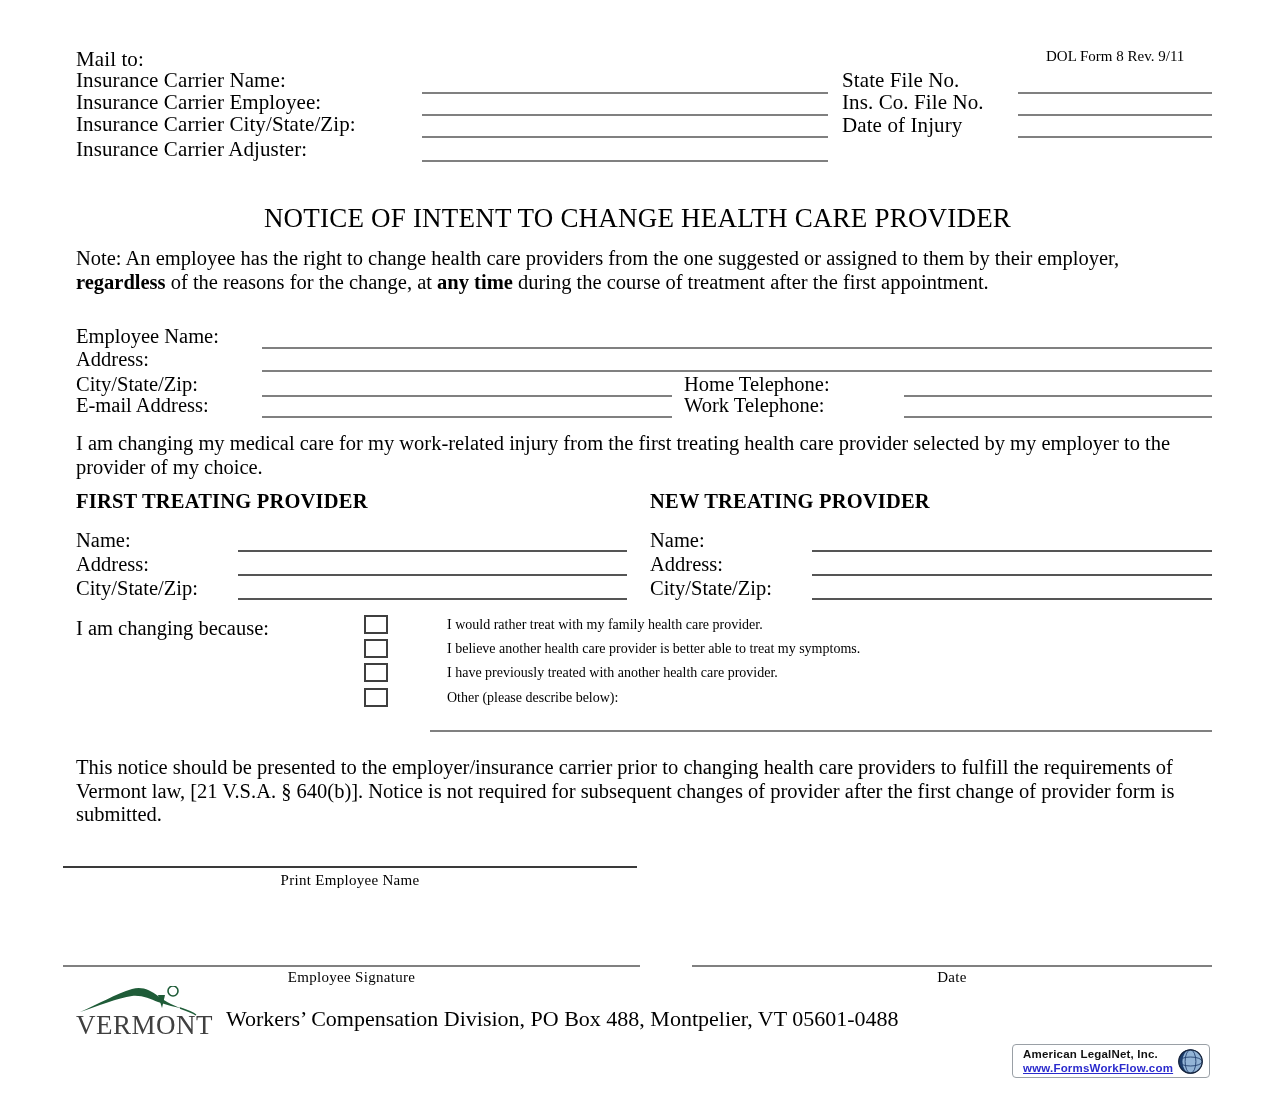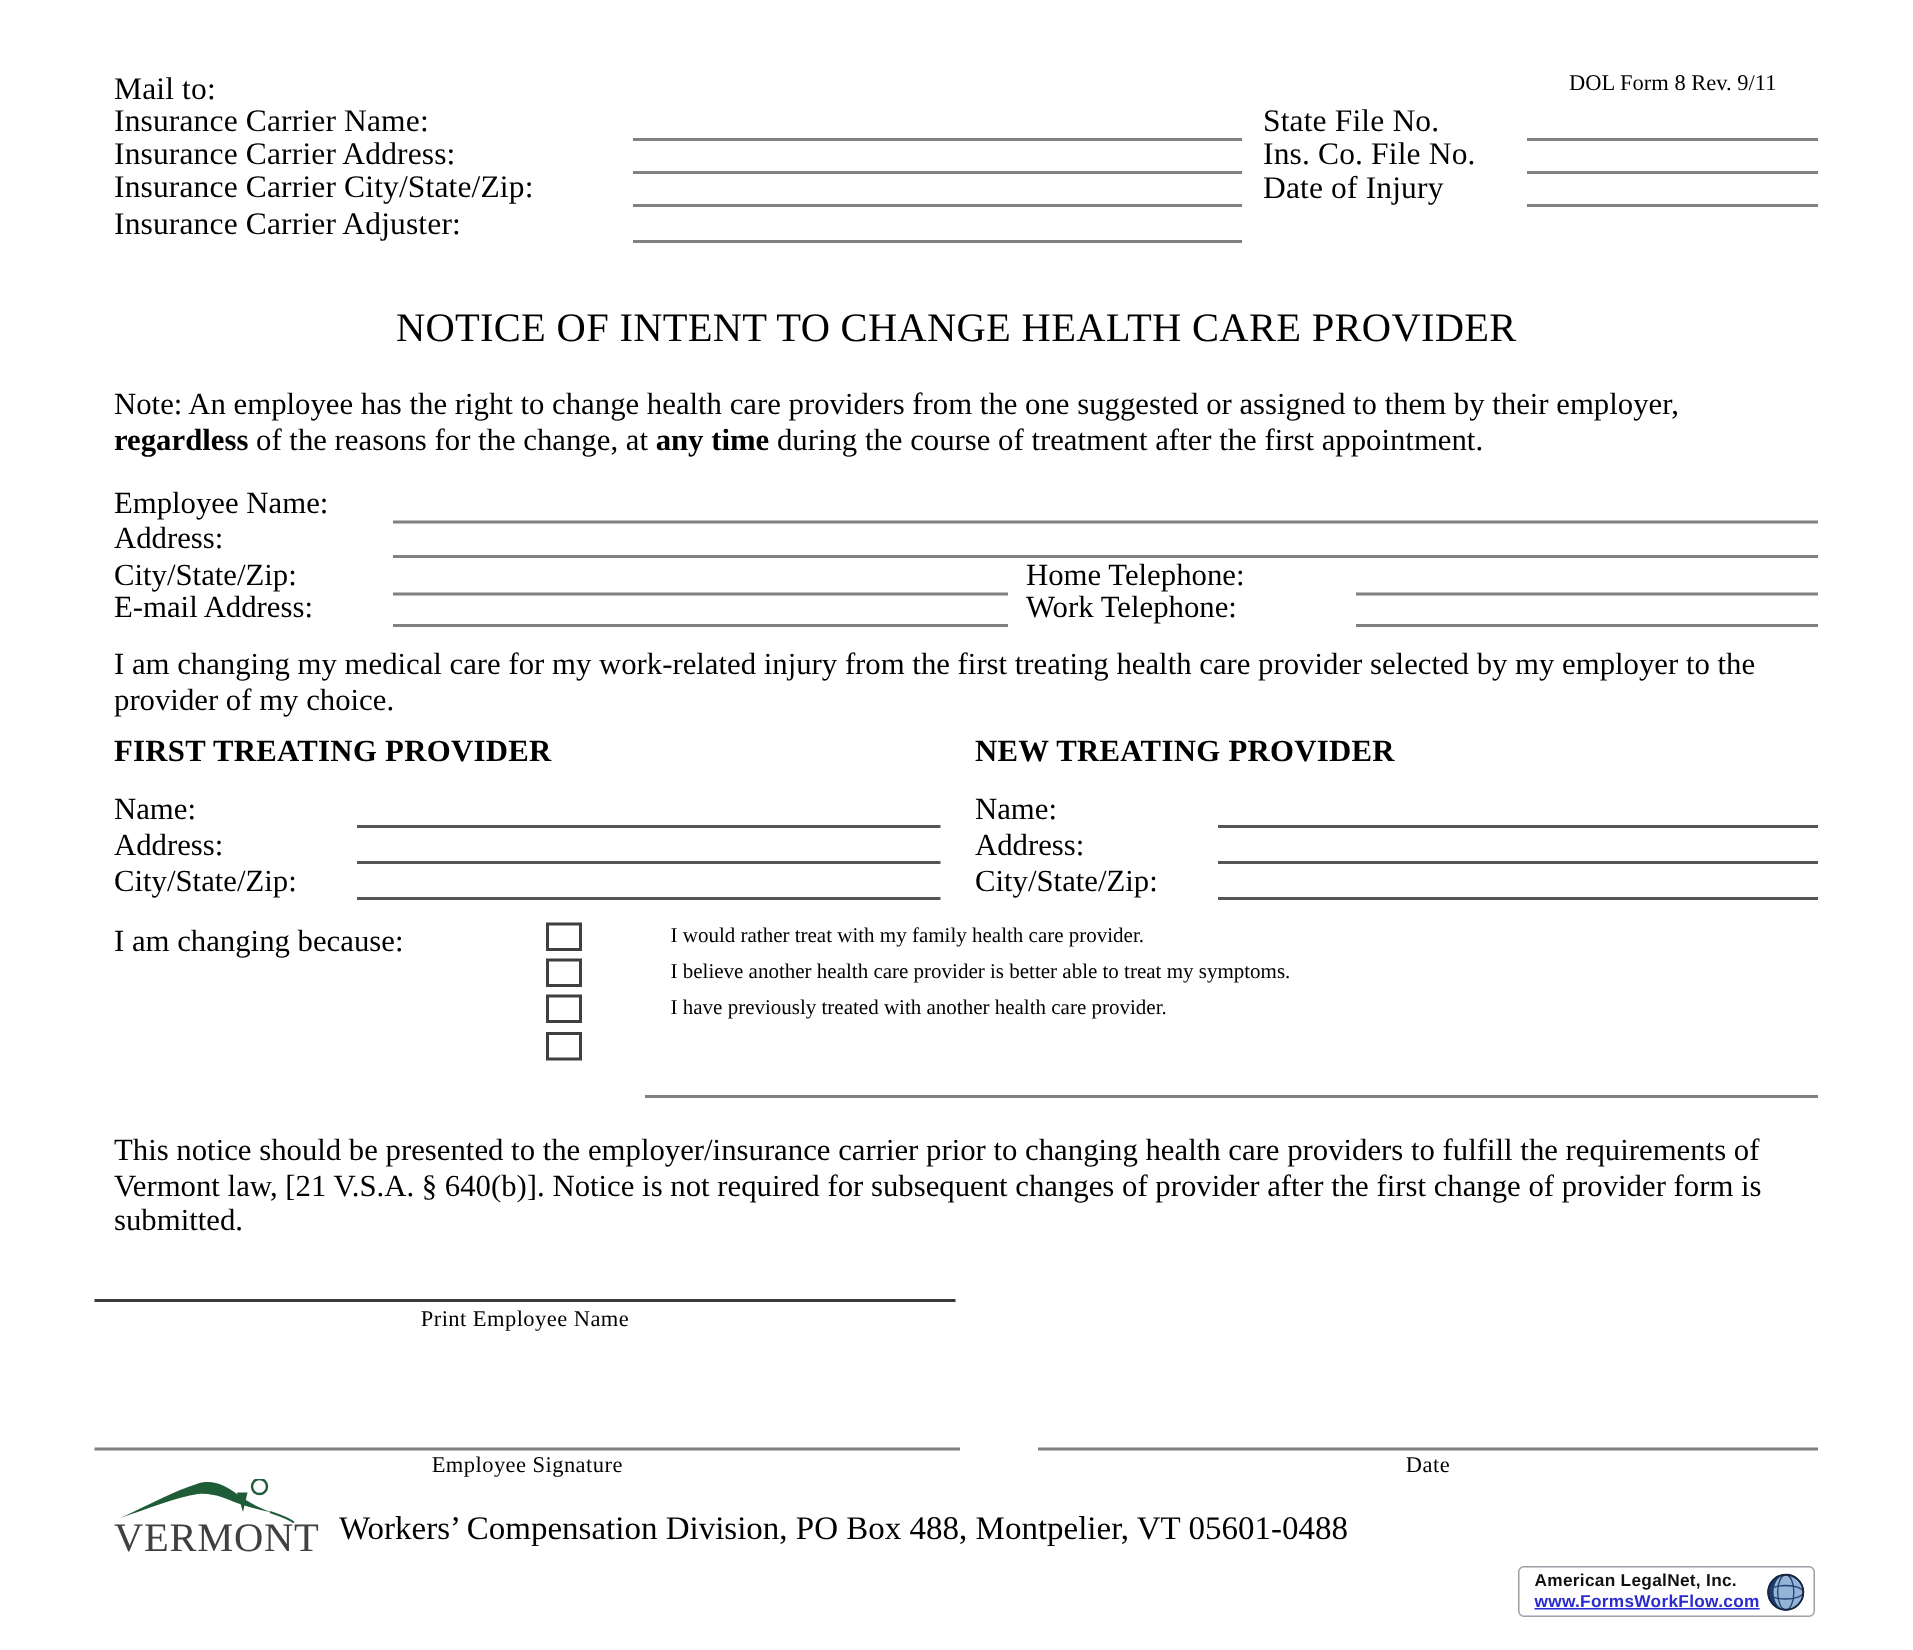--- a/index.html
+++ b/index.html
@@ -178,41 +178,41 @@
 
 <div class="page">
 
   <div class="t doc-rev" style="left:1046px; top:49px;">DOL Form 8 Rev. 9/11</div>
 
   <div class="t hdr-label" style="left:76px; top:49px;">Mail to:</div>
 
   <div class="t hdr-label" style="left:76px; top:70px;">Insurance Carrier Name:</div>
   <div class="rule" style="left:422px; top:92px; width:406px;"></div>
 
-  <div class="t hdr-label" style="left:76px; top:92px;">Insurance Carrier Address:</div>
+  <div class="t hdr-label" style="left:76px; top:92px;">Insurance Carrier Employee:</div>
   <div class="rule" style="left:422px; top:114px; width:406px;"></div>
 
   <div class="t hdr-label" style="left:76px; top:114px;">Insurance Carrier City/State/Zip:</div>
   <div class="rule" style="left:422px; top:136px; width:406px;"></div>
 
   <div class="t hdr-label" style="left:76px; top:139px;">Insurance Carrier Adjuster:</div>
   <div class="rule" style="left:422px; top:160px; width:406px;"></div>
 
   <div class="t hdr-label" style="left:842px; top:70px;">State File No.</div>
   <div class="rule" style="left:1018px; top:92px; width:194px;"></div>
 
   <div class="t hdr-label" style="left:842px; top:92px;">Ins. Co. File No.</div>
   <div class="rule" style="left:1018px; top:114px; width:194px;"></div>
 
   <div class="t hdr-label" style="left:842px; top:115px;">Date of Injury</div>
   <div class="rule" style="left:1018px; top:136px; width:194px;"></div>
 
   <div class="doc-title" style="left:0; top:203px; width:1275px; text-align:center;">NOTICE OF INTENT TO CHANGE HEALTH CARE PROVIDER</div>
 
-  <div class="para" style="left:76px; top:259px; width:1136px;font-family:Liberation Serif, serif;"><span>Note:  An employee has the right to change health care providers from the one suggested or assigned to them by their employer, </span><b>regardless</b><span> of the reasons for the change, at </span><b>any time</b><span> during the course of treatment after the first appointment.</span></div>
+  <div class="para" style="left:76px; top:247px; width:1136px;font-family:Liberation Serif, serif;"><span>Note:  An employee has the right to change health care providers from the one suggested or assigned to them by their employer, </span><b>regardless</b><span> of the reasons for the change, at </span><b>any time</b><span> during the course of treatment after the first appointment.</span></div>
 
   <div class="field-label" style="left:76px; top:325px;">Employee Name:</div>
   <div class="rule" style="left:262px; top:347px; width:950px;"></div>
 
   <div class="field-label" style="left:76px; top:348px;">Address:</div>
   <div class="rule" style="left:262px; top:370px; width:950px;"></div>
 
   <div class="field-label" style="left:76px; top:373px;">City/State/Zip:</div>
   <div class="rule" style="left:262px; top:395px; width:410px;"></div>
 
@@ -253,20 +253,21 @@
   <div class="cb" style="left:364px; top:615px;"></div>
   <div class="cb-text" style="left:447px; top:617px;">I would rather treat with my family health care provider.</div>
 
   <div class="cb" style="left:364px; top:639px;"></div>
   <div class="cb-text" style="left:447px; top:641px;">I believe another health care provider is better able to treat my symptoms.</div>
 
   <div class="cb" style="left:364px; top:663px;"></div>
   <div class="cb-text" style="left:447px; top:665px;">I have previously treated with another health care provider.</div>
 
   <div class="cb" style="left:364px; top:688px;"></div>
+  <div class="cb-text" style="left:447px; top:690px;">Other (please describe below):</div>
 
   <div class="rule" style="left:430px; top:730px; width:782px;"></div>
 
   <div class="para" style="left:76px; top:756px; width:1136px;">This notice should be presented to the employer/insurance carrier prior to changing health care providers to fulfill the requirements of Vermont law, [21 V.S.A. § 640(b)].  Notice is not required for subsequent changes of provider after the first change of provider form is submitted.</div>
 
   <div class="rule-black" style="left:63px; top:866px; width:574px;"></div>
   <div class="sig-caption" style="left:63px; top:872px; width:574px;">Print Employee Name</div>
 
   <div class="rule" style="left:63px; top:965px; width:577px;"></div>
   <div class="sig-caption" style="left:63px; top:969px; width:577px;">Employee Signature</div>

